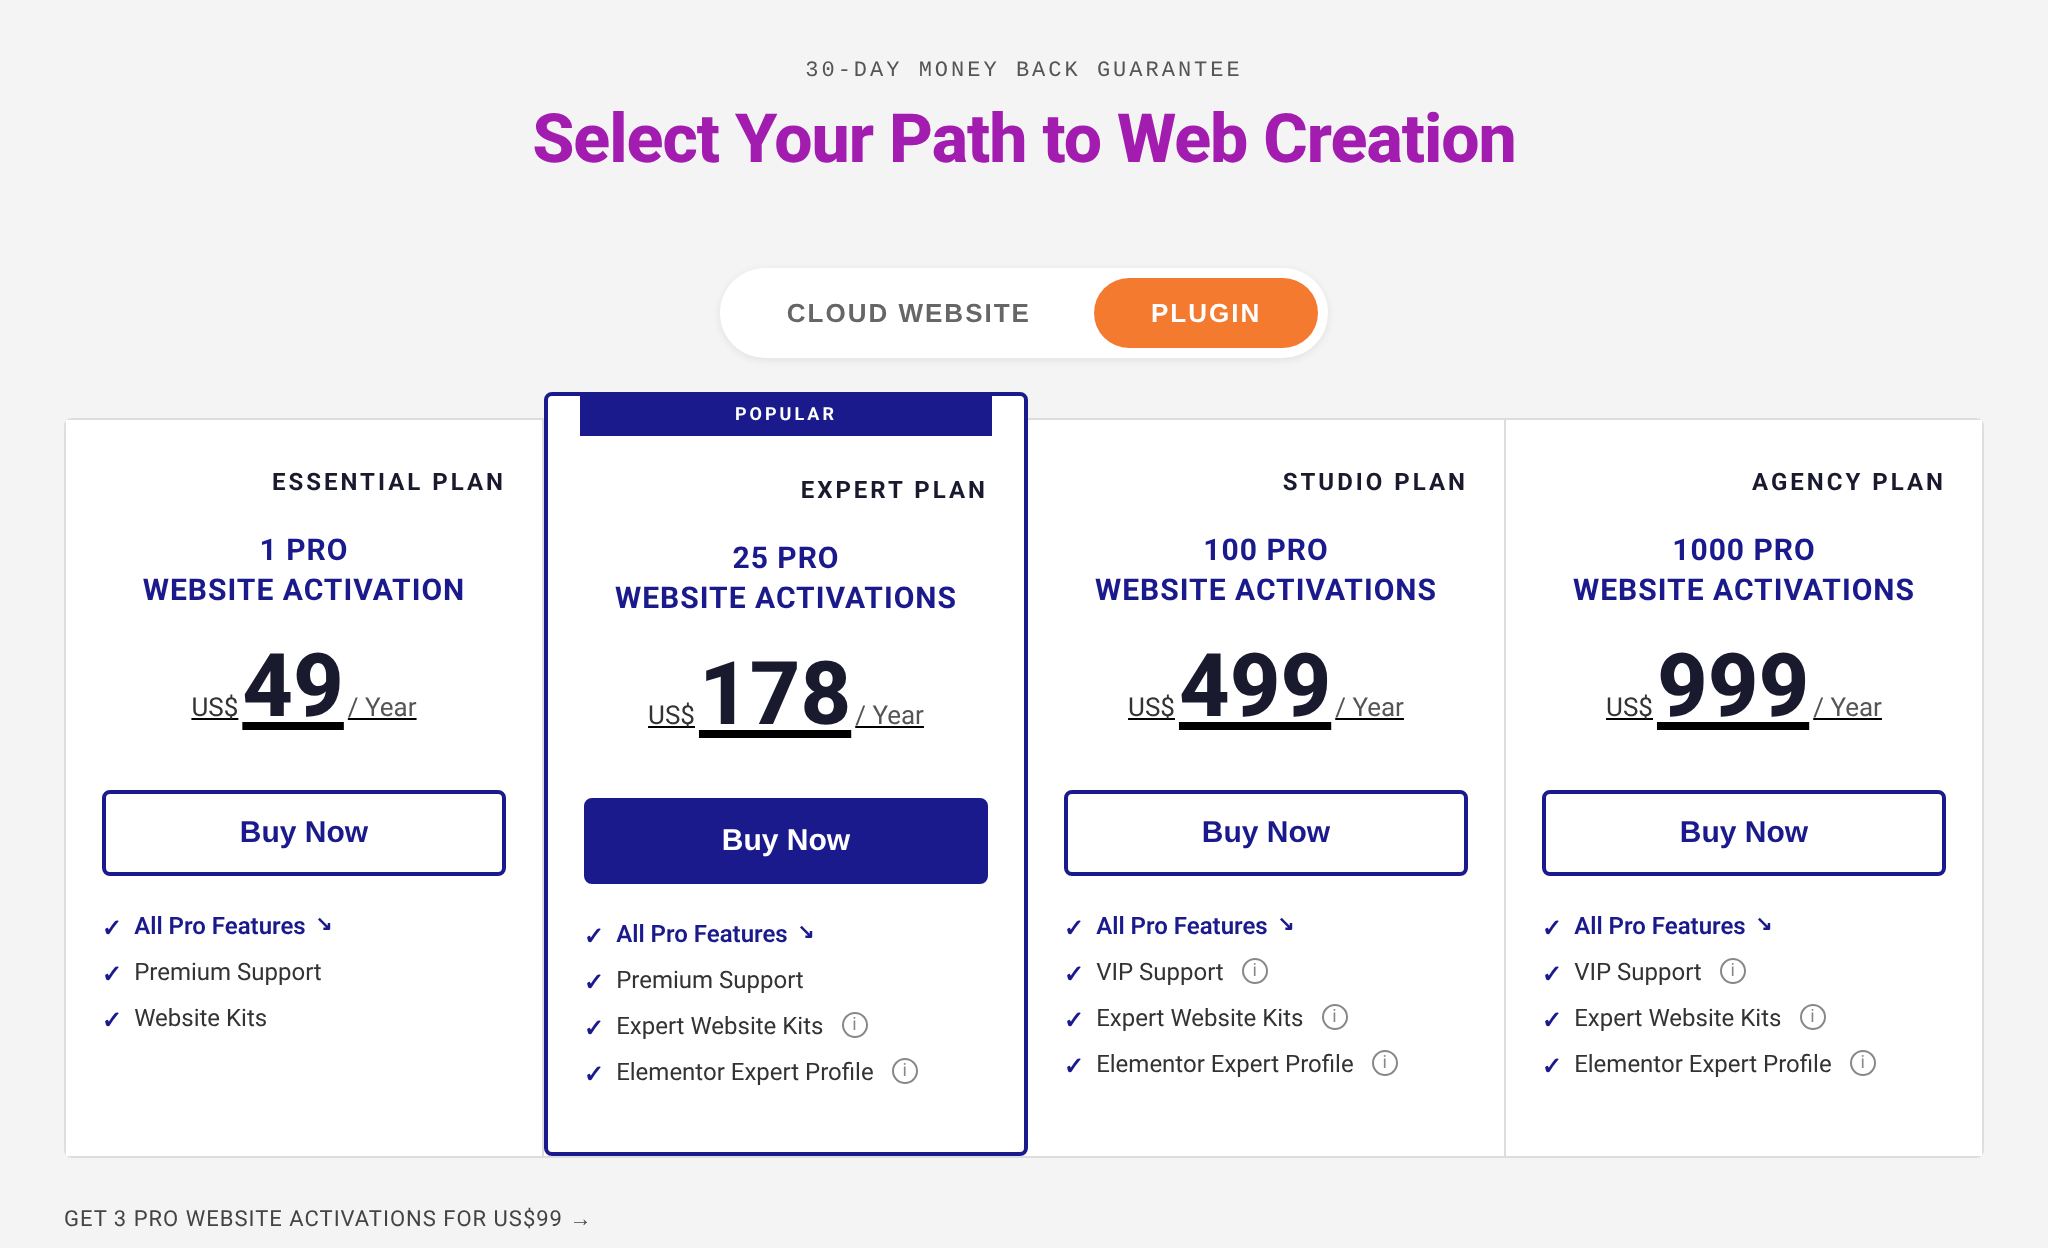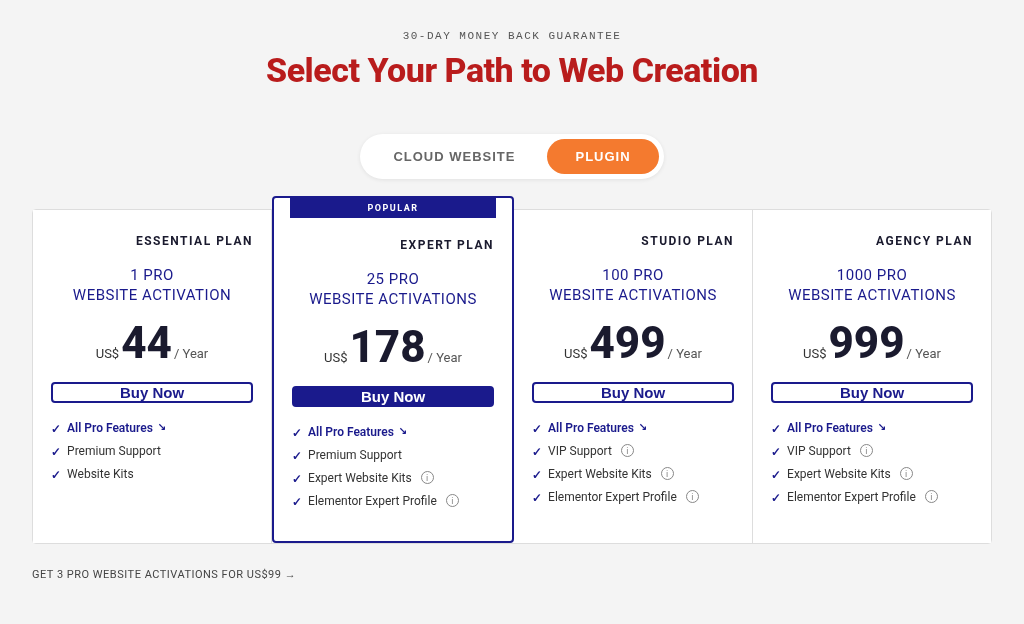--- a/index.html
+++ b/index.html
@@ -23,21 +23,21 @@
       letter-spacing: 1.5px;
       color: #555;
       text-transform: uppercase;
       margin-bottom: 8px;
       font-family: Liberation Mono, monospace;
     }
 
     .main-title {
       font-size: 34px;
       font-weight: 800;
-      color: #b91c1c;
+      color: #a21caf;
       margin-bottom: 20px;
       letter-spacing: -0.5px;
     }
 
     .toggle-container {
       display: flex;
       background: #fff;
       border-radius: 50px;
       padding: 5px;
       gap: 4px;
@@ -127,33 +127,34 @@
     }
 
     .activations {
       text-align: center;
       margin-bottom: 16px;
       line-height: 1.3;
     }
 
     .activations-count {
       font-size: 15px;
-      font-weight: 400;
+      font-weight: 700;
       color: #1a1a8c;
       text-transform: uppercase;
       letter-spacing: 0.5px;
     }
 
     .price-row {
       text-align: center;
-      margin-bottom: 17px;
+      margin-bottom: 30px;
       display: flex;
       align-items: baseline;
       justify-content: center;
       gap: 2px;
+      text-decoration: underline;
     }
 
     .price-currency {
       font-size: 13px;
       color: #333;
       font-weight: 400;
     }
 
     .price-amount {
       font-size: 44px;
@@ -163,20 +164,21 @@
     }
 
     .price-period {
       font-size: 13px;
       color: #555;
       font-weight: 400;
     }
 
     .buy-btn {
       width: 100%;
+      padding: 11px;
       border-radius: 4px;
       font-size: 15px;
       font-weight: 600;
       cursor: pointer;
       margin-bottom: 18px;
       border: 2px solid #1a1a8c;
       transition: all 0.2s;
     }
 
     .buy-btn.outline {
@@ -260,21 +262,21 @@
 <div class="toggle-container">
   <button class="toggle-btn inactive">CLOUD WEBSITE</button>
   <button class="toggle-btn active">PLUGIN</button>
 </div>
 
 <div class="plans-wrapper">
 <div class="plan-column"><div class="plan-name">ESSENTIAL PLAN</div><div class="activations">
       <div class="activations-count">1 PRO<br>WEBSITE ACTIVATION</div>
     </div><div class="price-row">
       <span class="price-currency">US$</span>
-      <span class="price-amount">44</span>
+      <span class="price-amount">49</span>
       <span class="price-period">/ Year</span>
     </div><button class="buy-btn outline">Buy Now</button><ul class="features-list">
         <li>
         <span class="check-icon">✓</span>
           <span class="feature-link">All Pro Features <span class="arrow-icon">↘</span></span>
         </li>
         <li>
         <span class="check-icon">✓</span>
           <span>Premium Support</span>
         </li>

